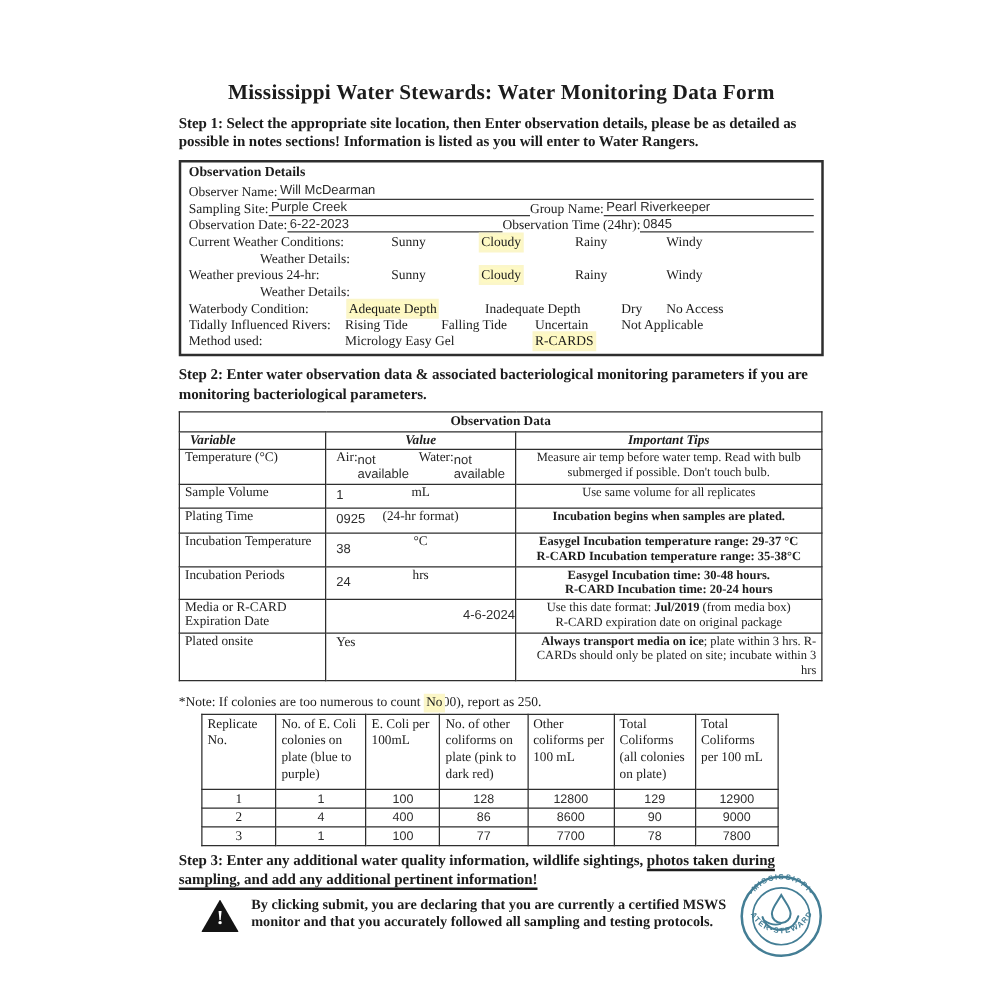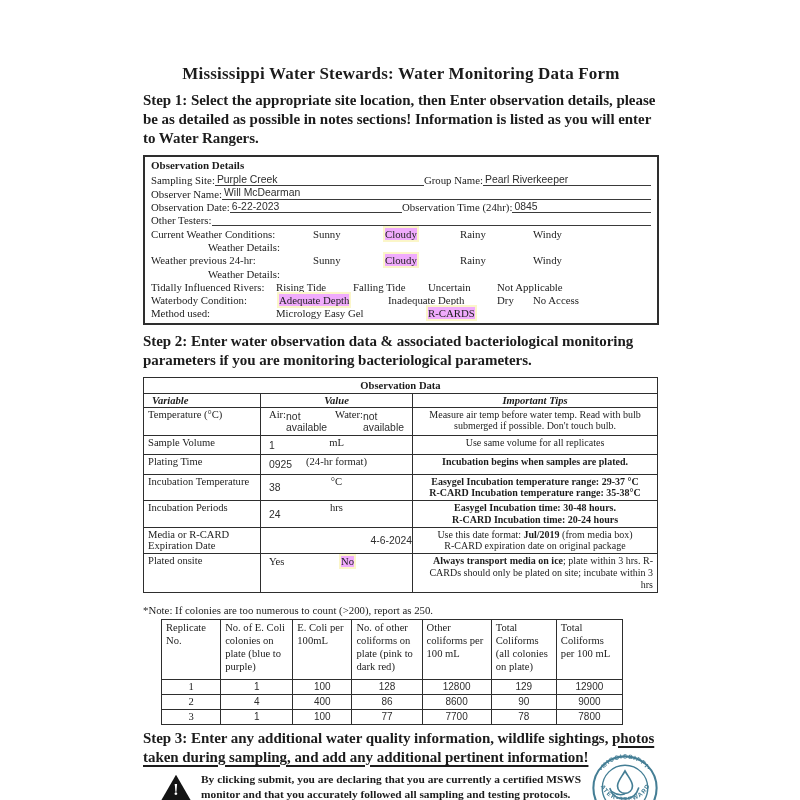--- a/index.html
+++ b/index.html
@@ -2,37 +2,37 @@
 <html><head>
 <meta charset="utf-8">
 <style>
   * { margin:0; padding:0; box-sizing:border-box; }
   html,body { background:#ffffff; }
   .page { width:800px; height:800px; background:#fff; position:relative; overflow:hidden;
           font-family:"Liberation Serif","DejaVu Serif",serif; color:#1c1c1c; }
   .doc { position:absolute; left:143px; top:64px; width:516px; }
 
   .title { font-size:17px; font-weight:bold; text-align:center; letter-spacing:.2px; }
-  .step { font-size:15px; font-weight:bold; line-height:1.27; margin-top:7px; letter-spacing:-.05px; }
+  .step { font-size:12px; font-weight:bold; line-height:1.27; margin-top:7px; letter-spacing:-.05px; }
 
   
   .details-box { border:2px solid #2e2e2e; margin-top:7px; padding:2px 6px 4px 6px;
                  font-size:10.8px; }
   .db-title { font-weight:bold; font-size:11px; height:14px; }
   .frow { display:flex; align-items:flex-end; height:13.3px; }
   .flabel { white-space:nowrap; }
   .fval { font-family:"Liberation Sans","DejaVu Sans",sans-serif; font-size:10.4px; color:#2e2e2e;
           border-bottom:1px solid #3a3a3a; padding:0 2px; white-space:nowrap; line-height:1.1; }
   .grow { flex:1; }
   .grow2 { flex:1.25; }
   .orow { position:relative; height:13.3px; }
   .orow .flabel { position:absolute; left:0; bottom:0; }
   .opt { position:absolute; bottom:0; white-space:nowrap; }
   .indent { margin-left:57px;text-align:center; }
-  .hl { background:#f0abfc; box-shadow:0 0 0 2px #fbf6c9; }
+  .hl { background:#fef9c3; box-shadow:0 0 0 2px #fbf6c9;margin-top:48px; }
 
   
   table { border-collapse:collapse; table-layout:fixed; }
   .odata { width:514px; margin-top:6px; font-size:10.6px; }
   .odata td, .odata th { border:1.5px solid #2e2e2e; }
   .od-caption { text-align:center; font-weight:bold; height:16px; }
   .od-h { font-style:italic; font-weight:bold; height:14px; text-align:center; }
   .od-h .left { text-align:left; padding-left:8px; }
   .var { text-align:left; vertical-align:top; padding:1px 4px; }
   .val { vertical-align:top; position:relative; padding:1px 0; }
@@ -78,42 +78,38 @@
 <div class="page">
   <div class="doc">
 
     <div class="title">Mississippi Water Stewards: Water Monitoring Data Form</div>
     <div class="step">Step 1: Select the appropriate site location, then Enter observation details, please be as detailed as possible in notes sections! Information is listed as you will enter to Water Rangers.</div>
 
     <div class="details-box">
       <div class="db-title">Observation Details</div>
 
       <div class="frow">
+        <span class="flabel">Observer Name:</span>
+        <span class="fval grow">Will McDearman</span>
+      </div>
+
+      <div class="frow">
         <span class="flabel">Sampling Site:</span>
         <span class="fval grow2">Purple Creek</span>
         <span class="flabel">Group Name:</span>
         <span class="fval grow">Pearl Riverkeeper</span>
       </div>
 
       <div class="frow">
-        <span class="flabel">Observer Name:</span>
-        <span class="fval grow">Will McDearman</span>
-      </div>
-
-      <div class="frow">
         <span class="flabel">Observation Date:</span>
         <span class="fval grow2">6-22-2023</span>
         <span class="flabel">Observation Time (24hr):</span>
         <span class="fval grow">0845</span>
       </div>
 
-      <div class="frow">
-        <span class="flabel">Other Testers:</span>
-        <span class="fval grow"></span>
-      </div>
 
       <div class="orow">
         <span class="flabel">Current Weather Conditions:</span>
         <span class="opt" style="left:162px">Sunny</span>
         <span class="opt hl" style="left:234px">Cloudy</span>
         <span class="opt" style="left:309px">Rainy</span>
         <span class="opt" style="left:382px">Windy</span>
       </div>
 
       <div class="frow">
@@ -128,33 +124,33 @@
         <span class="opt" style="left:309px">Rainy</span>
         <span class="opt" style="left:382px">Windy</span>
       </div>
 
       <div class="frow">
         <span class="flabel indent">Weather Details:</span>
         <span></span>
       </div>
 
       <div class="orow">
+        <span class="flabel">Waterbody Condition:</span>
+        <span class="opt hl" style="left:128px">Adequate Depth</span>
+        <span class="opt" style="left:237px">Inadequate Depth</span>
+        <span class="opt" style="left:346px">Dry</span>
+        <span class="opt" style="left:382px">No Access</span>
+      </div>
+
+      <div class="orow">
         <span class="flabel">Tidally Influenced Rivers:</span>
         <span class="opt" style="left:125px">Rising Tide</span>
         <span class="opt" style="left:202px">Falling Tide</span>
         <span class="opt" style="left:277px">Uncertain</span>
         <span class="opt" style="left:346px">Not Applicable</span>
-      </div>
-
-      <div class="orow">
-        <span class="flabel">Waterbody Condition:</span>
-        <span class="opt hl" style="left:128px">Adequate Depth</span>
-        <span class="opt" style="left:237px">Inadequate Depth</span>
-        <span class="opt" style="left:346px">Dry</span>
-        <span class="opt" style="left:382px">No Access</span>
       </div>
 
       <div class="orow">
         <span class="flabel">Method used:</span>
         <span class="opt" style="left:125px">Micrology Easy Gel</span>
         <span class="opt hl" style="left:277px">R-CARDS</span>
       </div>
     </div>
 
     <div class="step">Step 2: Enter water observation data &amp; associated bacteriological monitoring parameters if you are monitoring bacteriological parameters.</div>

